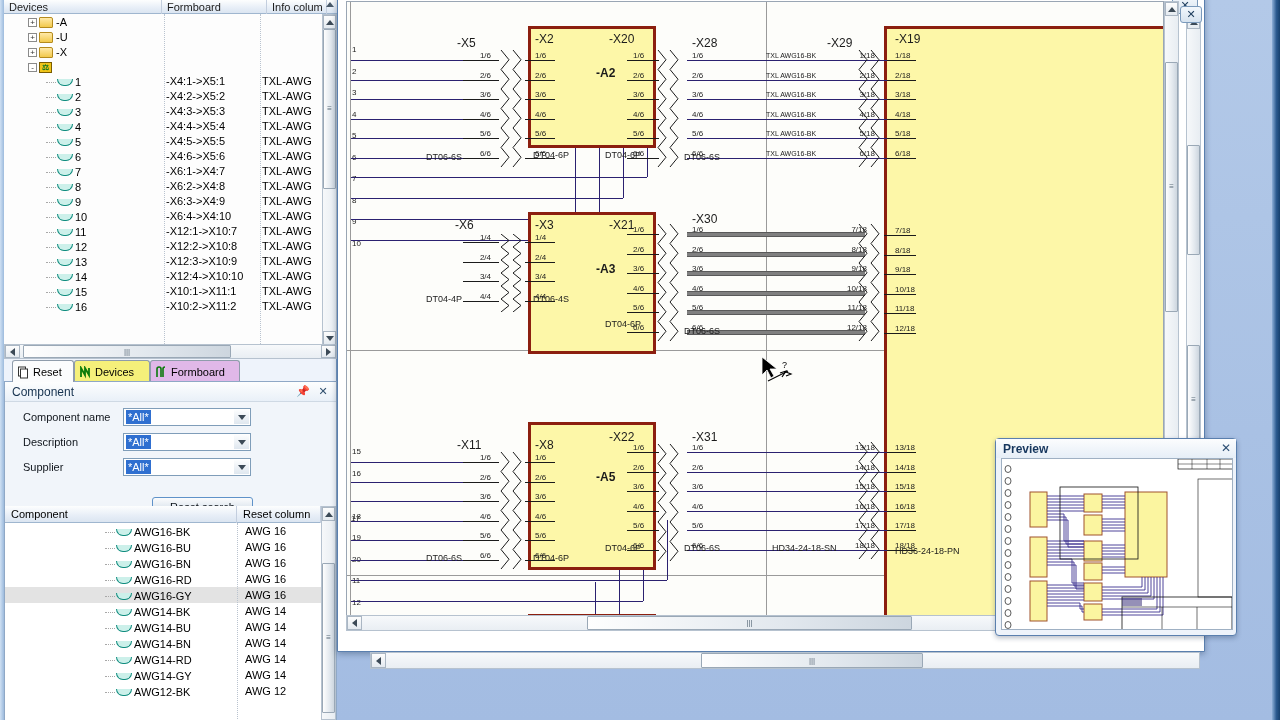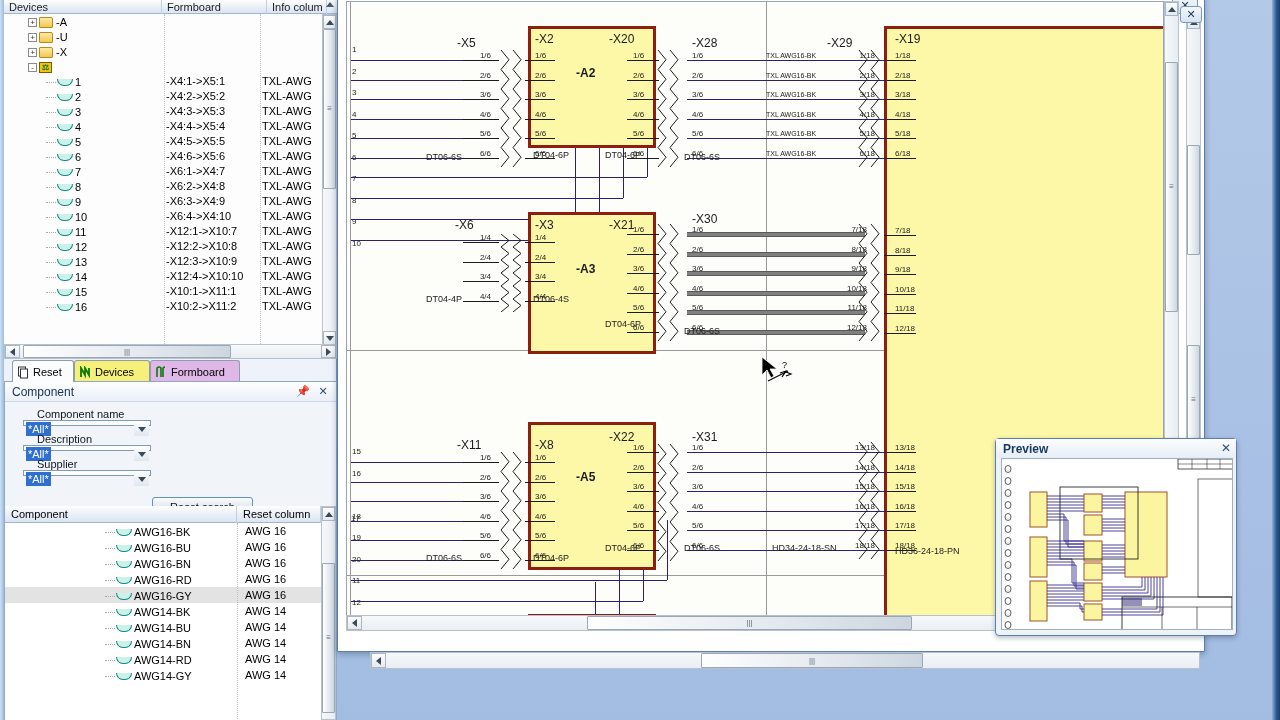--- a/index.html
+++ b/index.html
@@ -103,21 +103,21 @@
     position:absolute; left:4px; top:381px; width:333px; height:339px;
     background:#f1f5fa; border:1px solid #8fa8c6; border-top:1px solid #8fa8c6;
   }
   .comp-title { position:absolute; left:0; top:0; width:100%; height:20px;
      background:linear-gradient(180deg,#fdfefe,#e9f0f8); border-bottom:1px solid #cfd9e4;
      display:flex; align-items:center; }
   .comp-title span.t { margin-left:7px; font-size:12px; color:#16324f;}
   .ttl-btn { position:absolute; top:3px; width:14px; height:14px; text-align:center; line-height:13px;
      font-size:11px; color:#31506f; cursor:default;}
   .filter-area { position:absolute; left:0; top:20px; width:100%; height:104px; background:#f1f5fa; }
-  .frow { position:absolute; left:18px; height:18px; display:flex; align-items:center;flex-direction:column; }
+  .frow { position:absolute; left:18px; height:18px; display:flex; align-items:center; }
   .flabel { width:100px; font-size:11px; color:#10151c; }
   .combo { position:relative; width:128px; height:18px; background:#fff; border:1px solid #7f9db9; }
   .combo .val { position:absolute; left:2px; top:1px; background:#2f6fd0; color:#fff; font-size:11px; padding:0 2px; line-height:14px;}
   .combo .arrow { position:absolute; right:1px; top:1px; width:15px;height:14px;
      background:linear-gradient(180deg,#fcfdfe,#dfe7ef); display:flex;align-items:center;justify-content:center;}
   .btn-reset {
      position:absolute; left:147px; top:95px; width:101px; height:19px;
      background:linear-gradient(180deg,#fbfcfd,#e3eaf1 48%,#d4dde6);
      border:1px solid #5f92c9; border-radius:3px; font-size:11px; color:#0b1118;
      display:flex;align-items:center;justify-content:center;
@@ -146,21 +146,21 @@
 
   .sheet-line { position:absolute; background:#9a9a9a; }
   .sheet-vline { width:1px; }
   .sheet-hline { height:1px; }
 
   
   .blk {
     position:absolute; background:#fdf7a8; border:3px solid #8c1f0f;
   }
   .blk-label { position:absolute; font-size:12px; color:#1b1b1b; white-space:nowrap; }
-  .blk-name  { position:absolute; font-size:12px; font-weight:bold; color:#1b1b1b; }
+  .blk-name  { position:absolute; font-size:12px; font-weight:bold; color:#1b1b1b;margin-left:20px; }
   .pin { position:absolute; font-size:8px; color:#1b1b1b; white-space:nowrap; }
   .pinline { position:absolute; height:1px; background:#1b1b1b; }
   .wire { position:absolute; background:#2b2170; }
   .wire-h { height:1px; }
   .wire-v { width:1px; }
   .bundle { position:absolute; height:5px; background:#808080; border-top:1px solid #5a5a5a; border-bottom:1px solid #5a5a5a;}
   .wlabel { position:absolute; font-size:7px; color:#1b1b1b; white-space:nowrap; }
   .devno { position:absolute; font-size:8px; color:#1b1b1b; white-space:nowrap;}
   .tail { position:absolute; font-size:9px; color:#1b1b1b; white-space:nowrap;}
   .zig { position:absolute; }
@@ -436,20 +436,24 @@
             <span class="cname"><span class="dotline"></span><span class="ic-wire"></span><span style="vertical-align:middle;">AWG14-BN</span></span>
             <span class="cinfo">AWG 14</span>
           </div>
           <div class="crow">
             <span class="cname"><span class="dotline"></span><span class="ic-wire"></span><span style="vertical-align:middle;">AWG14-RD</span></span>
             <span class="cinfo">AWG 14</span>
           </div>
           <div class="crow">
             <span class="cname"><span class="dotline"></span><span class="ic-wire"></span><span style="vertical-align:middle;">AWG14-GY</span></span>
             <span class="cinfo">AWG 14</span>
+          </div>
+          <div class="crow">
+            <span class="cname"><span class="dotline"></span><span class="ic-wire"></span><span style="vertical-align:middle;">AWG12-BK</span></span>
+            <span class="cinfo">AWG 12</span>
           </div>
           <div class="guide" style="left: 232px;"></div>
         </div>
 
       <div class="vsb" style="left:316px; top:124px; width:15px; height:214px;">
         <div class="sb-arrow" style="top:0;">
             <div class="arr-up"></div>
           </div>
         <div class="sb-thumb" style="left:0; top:56px; width:13px; height:150px;">
           <div class="sb-grip">≡</div>

